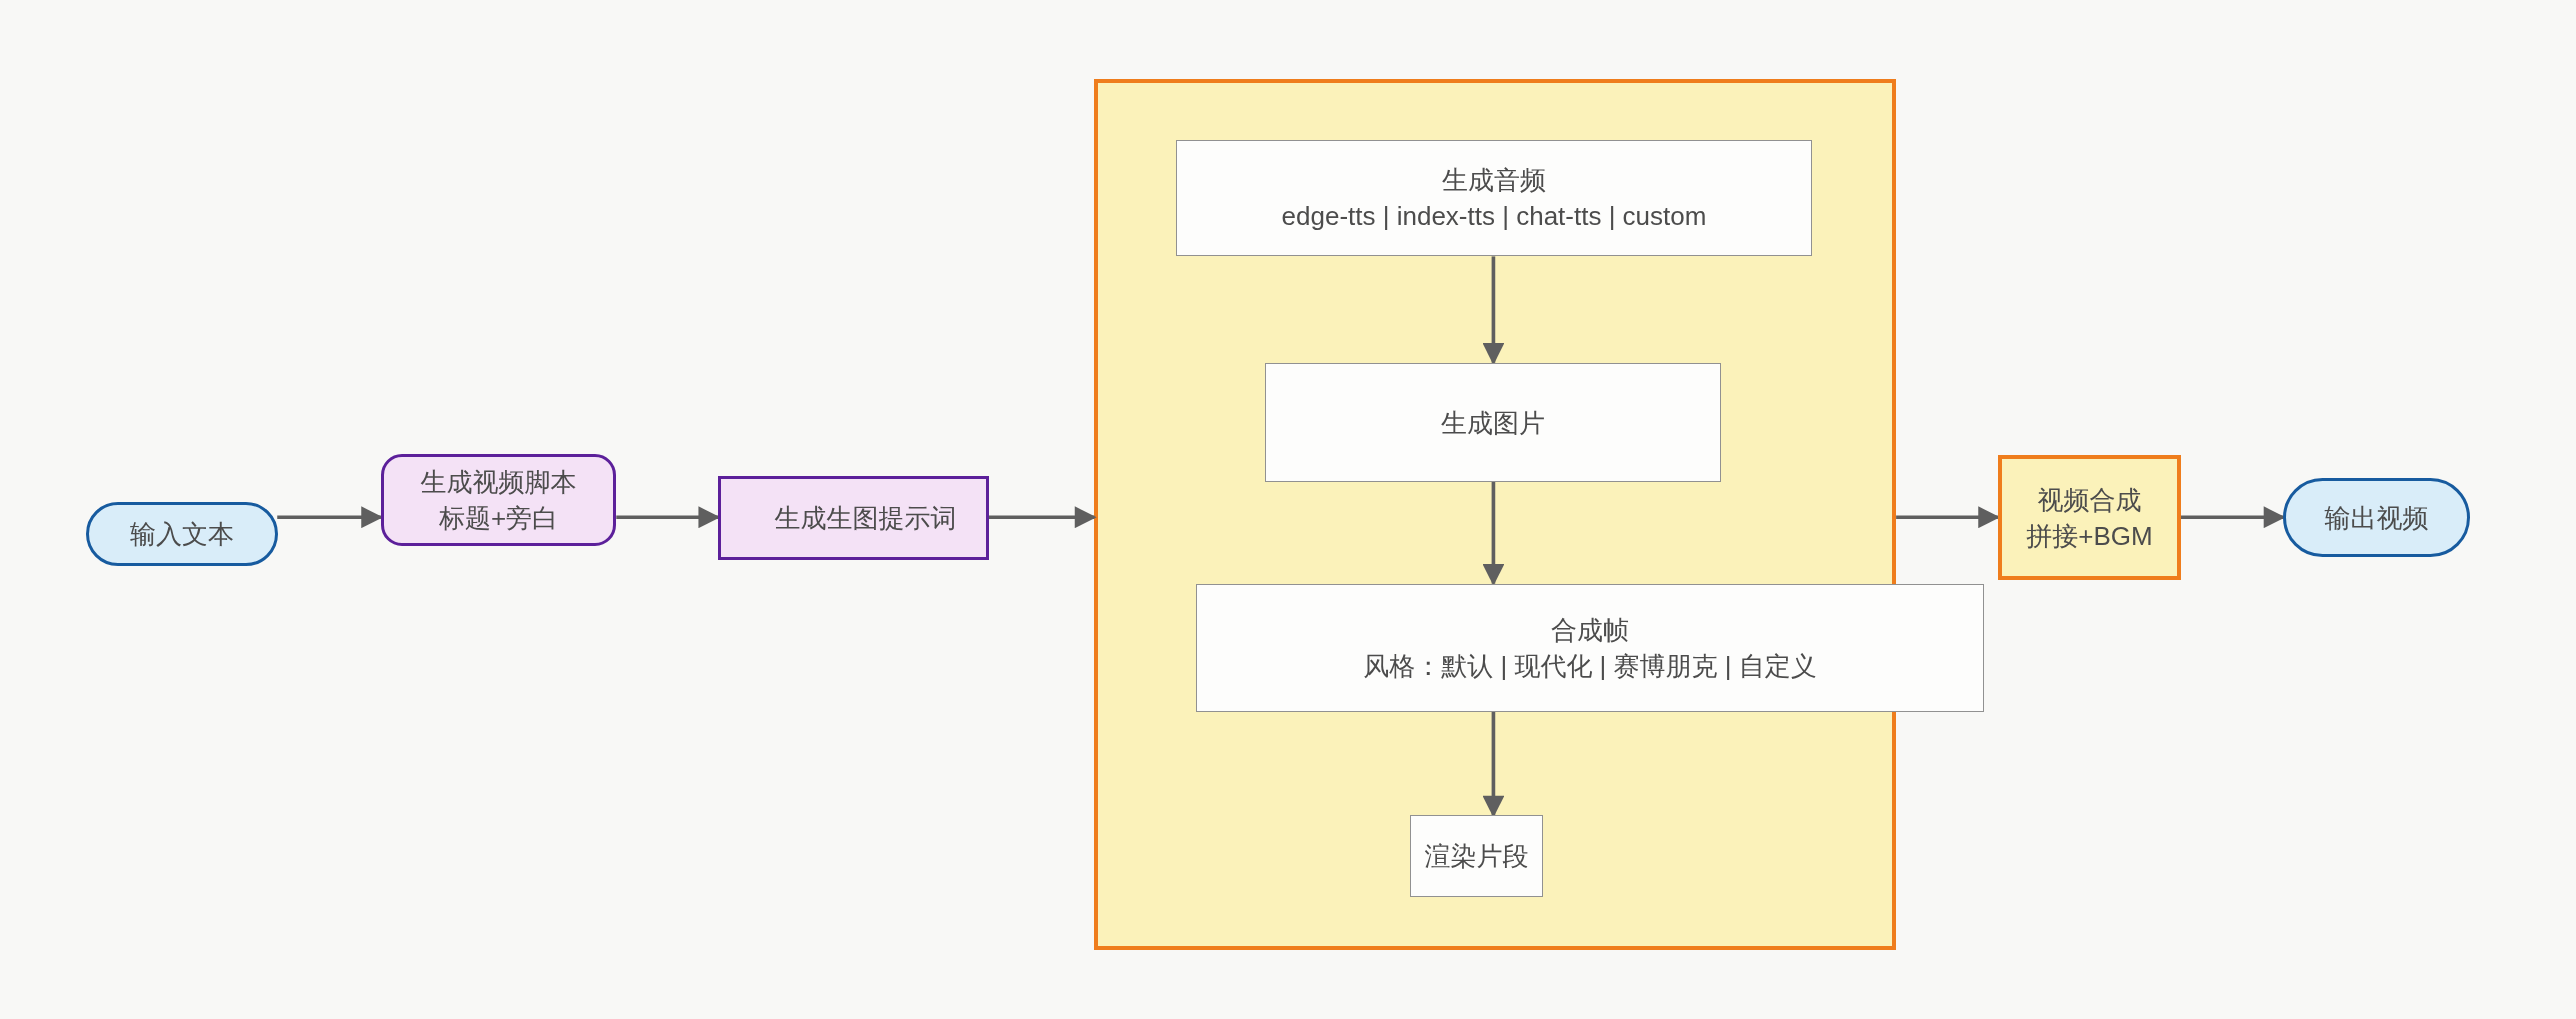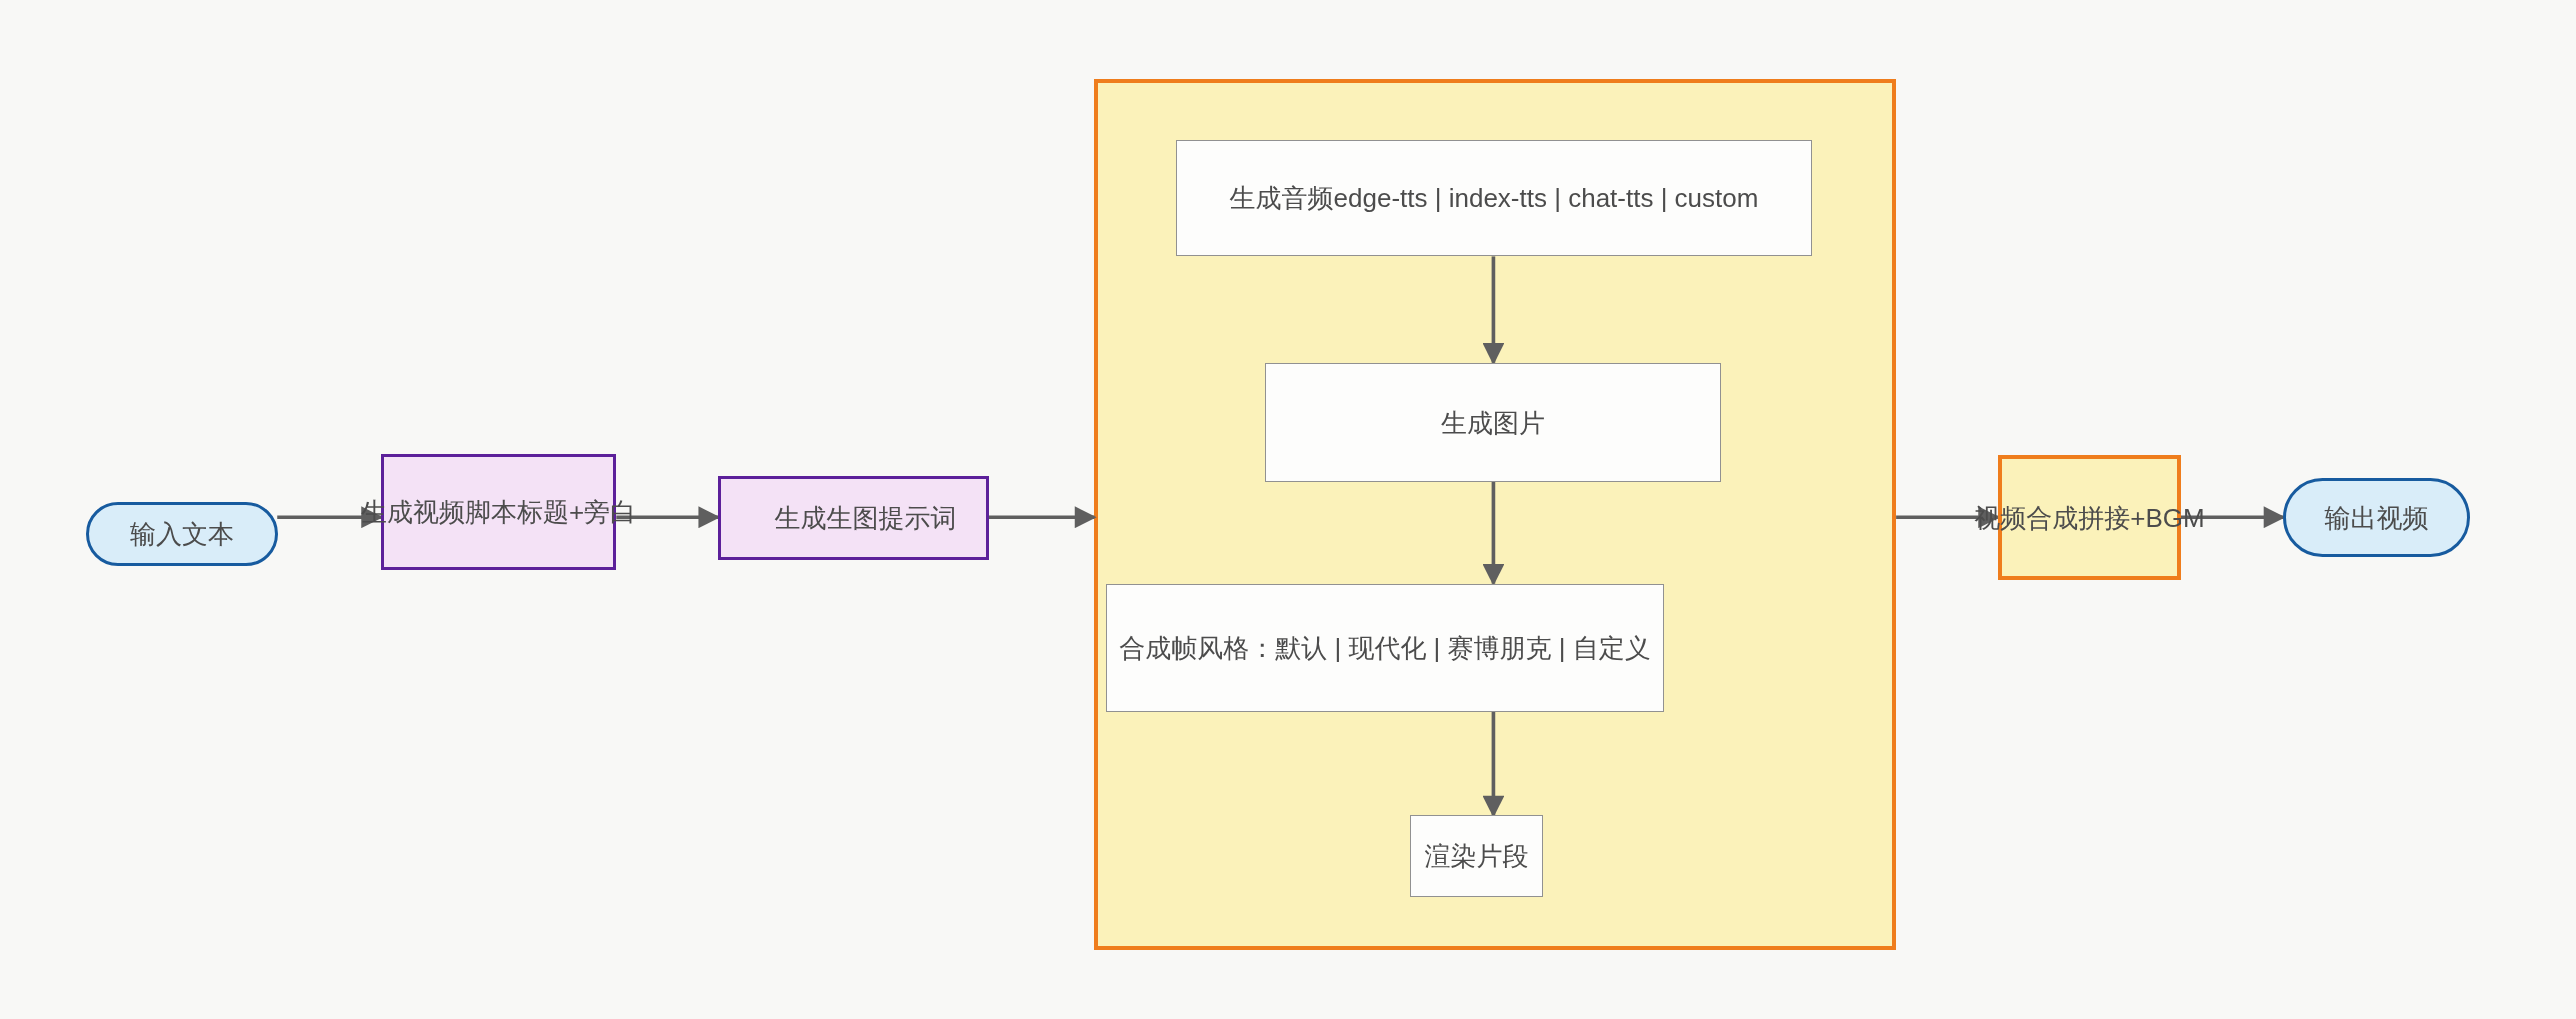--- a/index.html
+++ b/index.html
@@ -13,20 +13,21 @@
     height: 1020px;
     background: var(--c-background, #f8f8f6);
     font-family: "Liberation Sans", "DejaVu Sans", sans-serif;
     color: var(--c-text, #4c4c4c);
     overflow: hidden;
   }
   .node {
     position: absolute;
     box-sizing: border-box;
     display: flex;
+    flex-direction: column;
     align-items: center;
     justify-content: center;
     text-align: center;
     font-size: 26px;
     line-height: 36px;
     white-space: nowrap;
   }
   .stadium {
     background: var(--c-stadium_fill, #d9edf9);
     border: 3.6px solid var(--c-stadium_border, #175b9f);
@@ -86,39 +87,39 @@
     <line class="arrow-line" x1="2399" y1="569" x2="2512" y2="569" marker-end="url(#arrow)"></line>
     <line class="arrow-line" x1="1643" y1="282" x2="1643" y2="399" marker-end="url(#arrow)"></line>
     <line class="arrow-line" x1="1643" y1="530" x2="1643" y2="642" marker-end="url(#arrow)"></line>
     <line class="arrow-line" x1="1643" y1="783" x2="1643" y2="897" marker-end="url(#arrow)"></line>
   </svg>
 
   <div class="node stadium" style="left:86px; top:502px; width:192px; height:64px;">
     <span>输入文本</span>
   </div>
 
-  <div class="node purple-box" style="left:381px; top:454px; width:235px; height:116px;">
+  <div class="node purple-box" style="left:381px; top:454px; width:235px; height:92px;border-radius:21px;">
     <span>生成视频脚本</span>
     <span>标题+旁白</span>
   </div>
 
   <div class="node purple-box" style="left:718px; top:476px; width:271px; height:84px;padding-left:24px;">
     <span>生成生图提示词</span>
   </div>
 
   <div class="node inner-box" style="left:1176px; top:140px; width:636px; height:116px;">
     <span>生成音频</span>
     <span>edge-tts | index-tts | chat-tts | custom</span>
   </div>
 
   <div class="node inner-box" style="left:1265px; top:363px; width:456px; height:119px;gap:10px;">
     <span>生成图片</span>
   </div>
 
-  <div class="node inner-box" style="left:1106px; top:584px; width:558px; height:128px;">
+  <div class="node inner-box" style="left:1196px; top:584px; width:788px; height:128px;">
     <span>合成帧</span>
     <span>风格：默认 | 现代化 | 赛博朋克 | 自定义</span>
   </div>
 
   <div class="node inner-box" style="left:1410px; top:815px; width:133px; height:82px;">
     <span>渲染片段</span>
   </div>
 
   <div class="node orange-box" style="left:1998px; top:455px; width:183px; height:125px;justify-content:center;">
     <span>视频合成</span>

